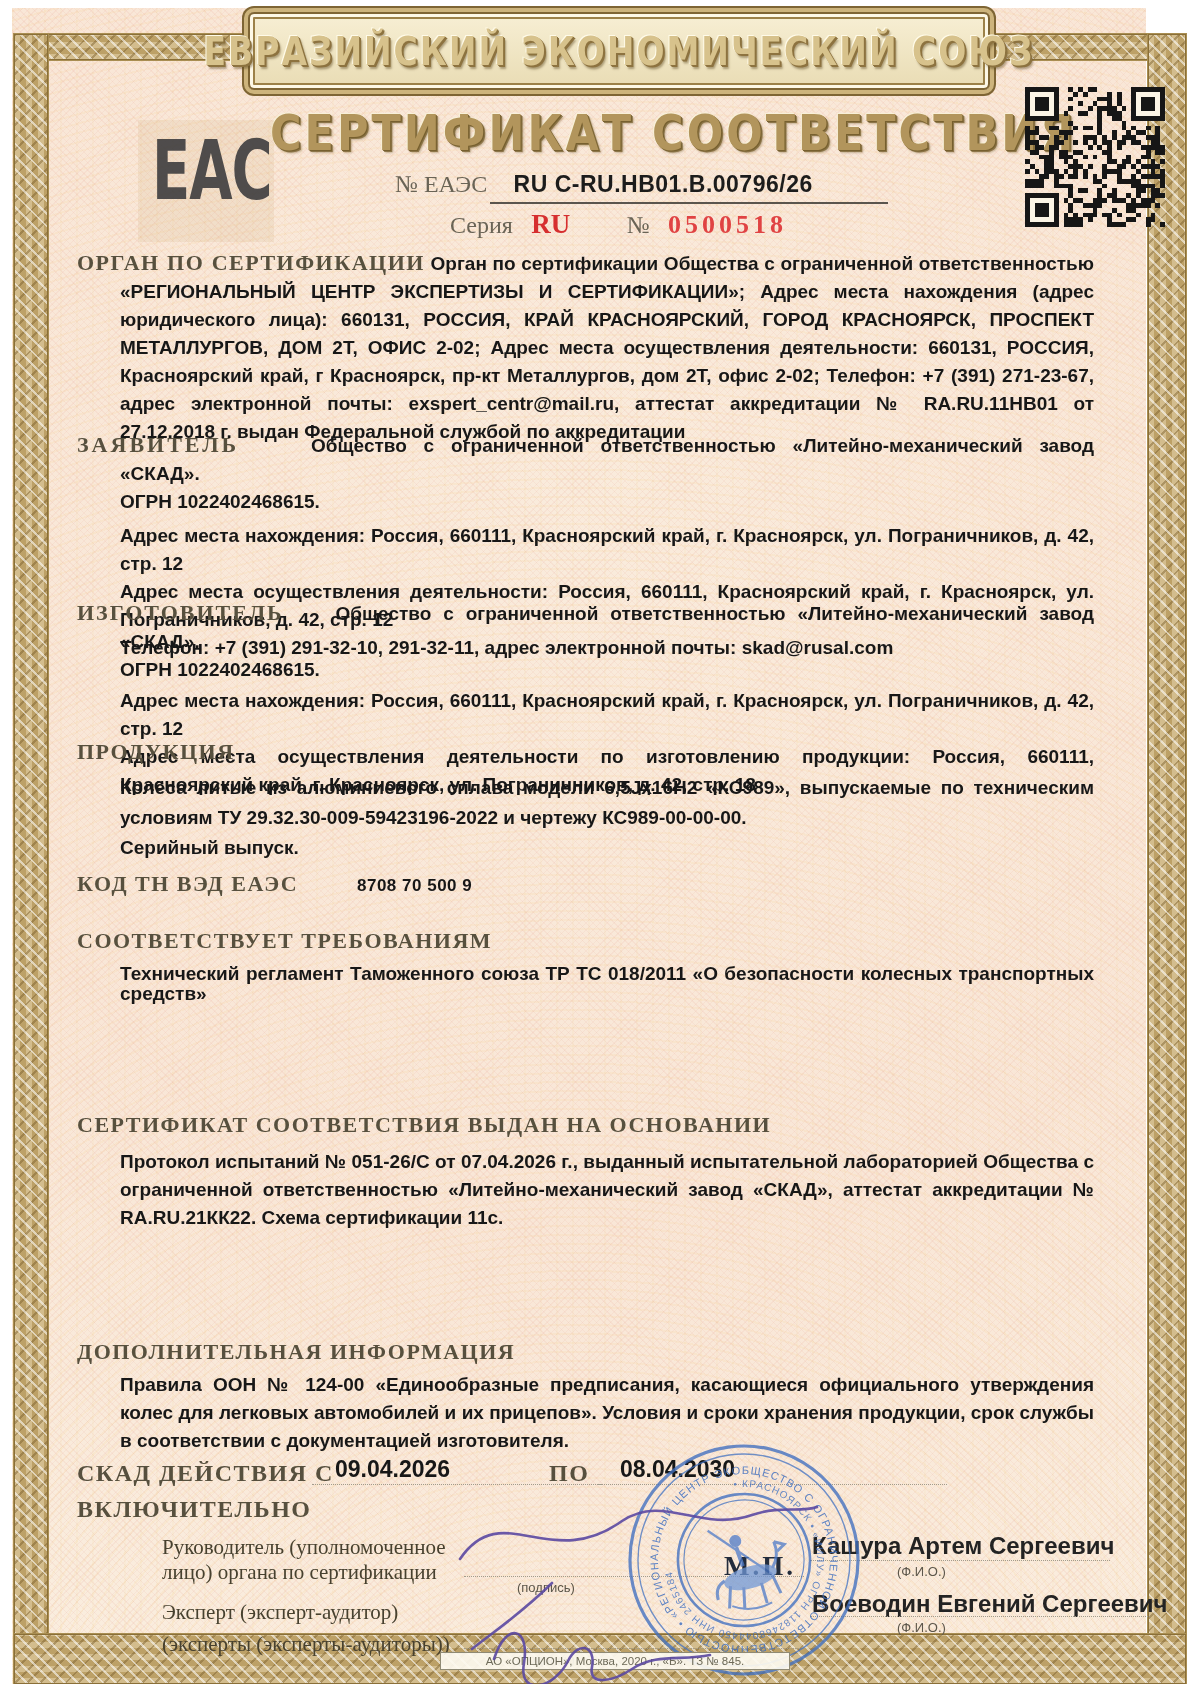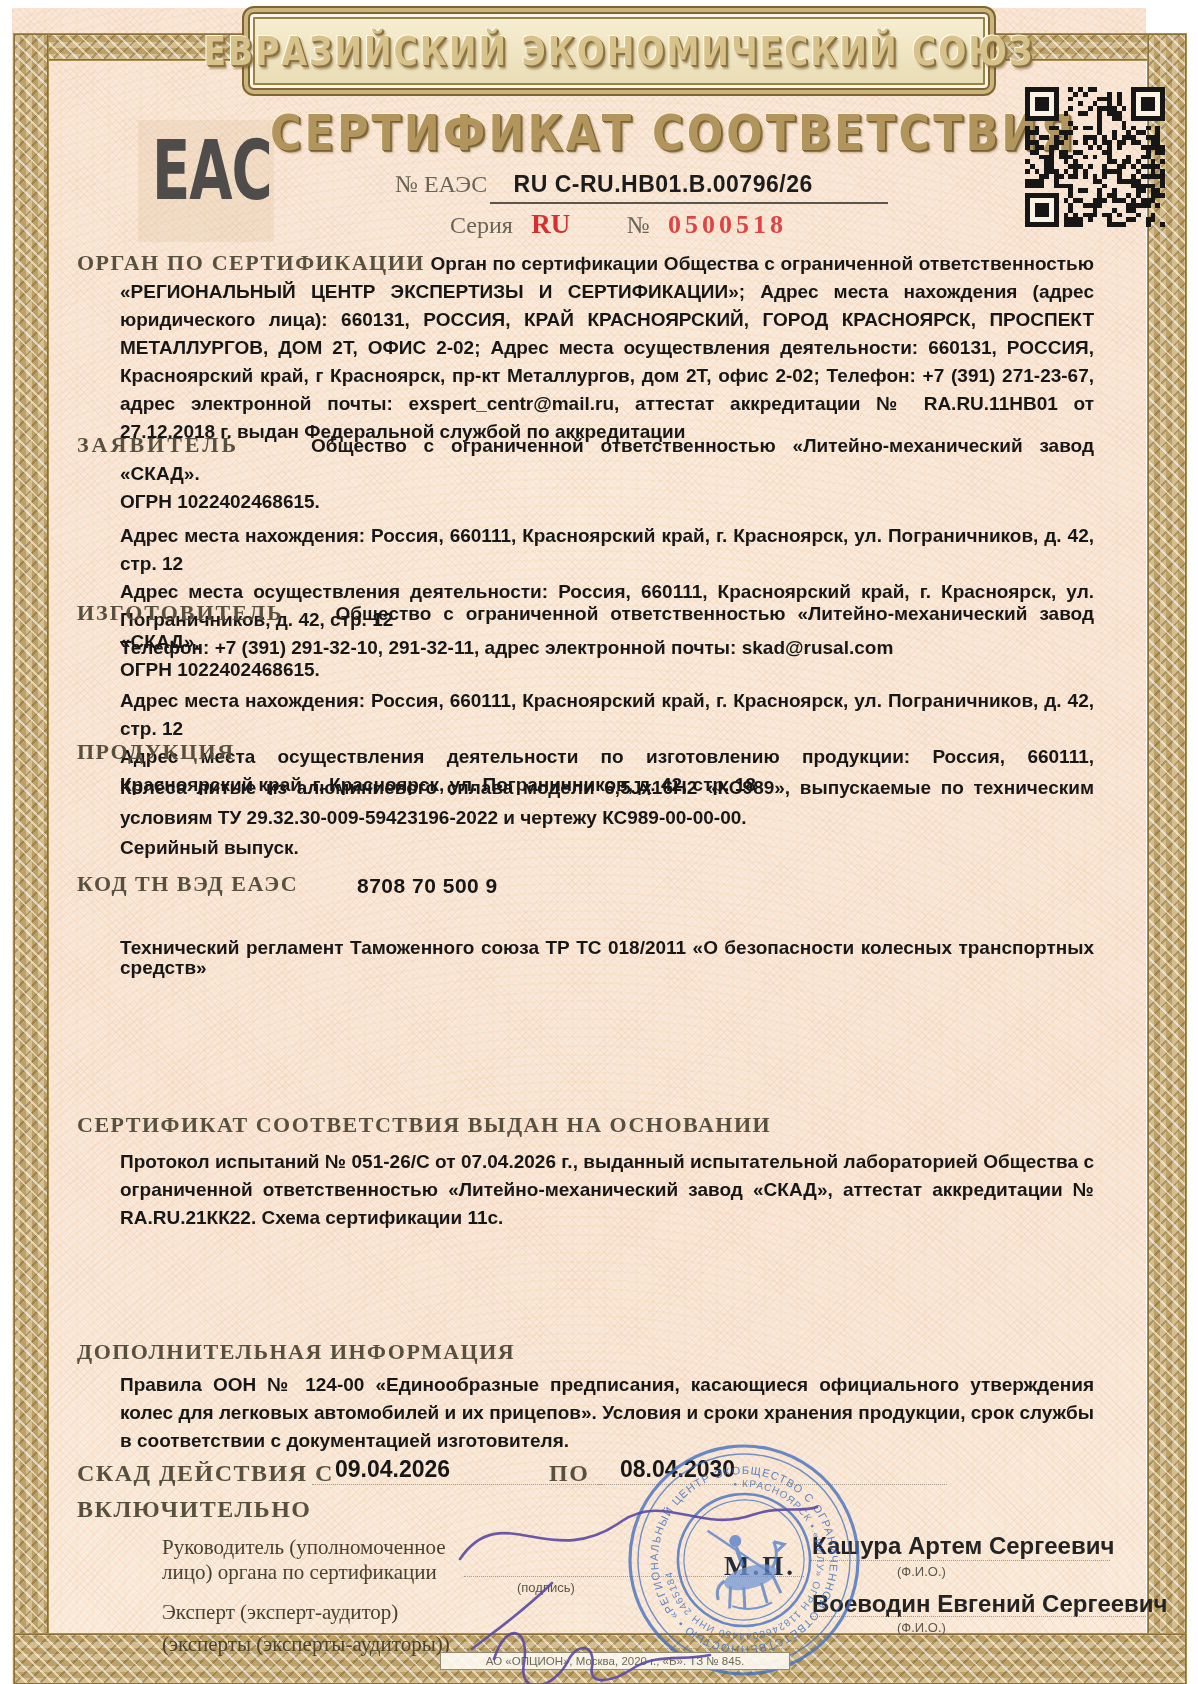--- a/index.html
+++ b/index.html
@@ -445,24 +445,25 @@
     </div>
 
     <div class="sec" style="top:731px;">
       <div class="sechead">ПРОДУКЦИЯ</div>
       <div class="bodytxt ind" style="margin-top:8px;line-height:30px;">Колёса литые из алюминиевого сплава модели 6,5Jx16H2 «КС989», выпускаемые по техническим условиям ТУ 29.32.30-009-59423196-2022 и чертежу КС989-00-00-00.</div>
       <div class="bodytxt ind" style="line-height:30px;">Серийный выпуск.</div>
     </div>
 
     <div class="sec" style="top:863px;">
       <span class="sechead">КОД ТН ВЭД ЕАЭС</span>
-      <span class="bodytxt" style="position:absolute;left:280px;top:1px;font-size:21px;letter-spacing:.5px;">8708 70 500 9</span>
+      <span class="bodytxt" style="position:absolute;left:280px;top:1px;font-size:17px;letter-spacing:.5px;">8708 70 500 9</span>
     </div>
 
     <div class="sec" style="top:920px;">
+      <div class="sechead">СООТВЕТСТВУЕТ ТРЕБОВАНИЯМ</div>
       <div class="bodytxt ind" style="margin-top:10px;line-height:20px;">Технический регламент Таможенного союза ТР ТС 018/2011 «О безопасности колесных транспортных средств»</div>
     </div>
 
     <div class="sec" style="top:1104px;">
       <div class="sechead">СЕРТИФИКАТ СООТВЕТСТВИЯ  ВЫДАН НА ОСНОВАНИИ</div>
       <div class="bodytxt ind" style="margin-top:10px;">Протокол испытаний № 051-26/С от 07.04.2026 г., выданный испытательной лабораторией Общества с ограниченной ответственностью «Литейно-механический завод «СКАД», аттестат аккредитации № RA.RU.21КК22. Схема сертификации 11с.</div>
     </div>
 
     <div class="sec" style="top:1331px;">
       <div class="sechead">ДОПОЛНИТЕЛЬНАЯ ИНФОРМАЦИЯ</div>

